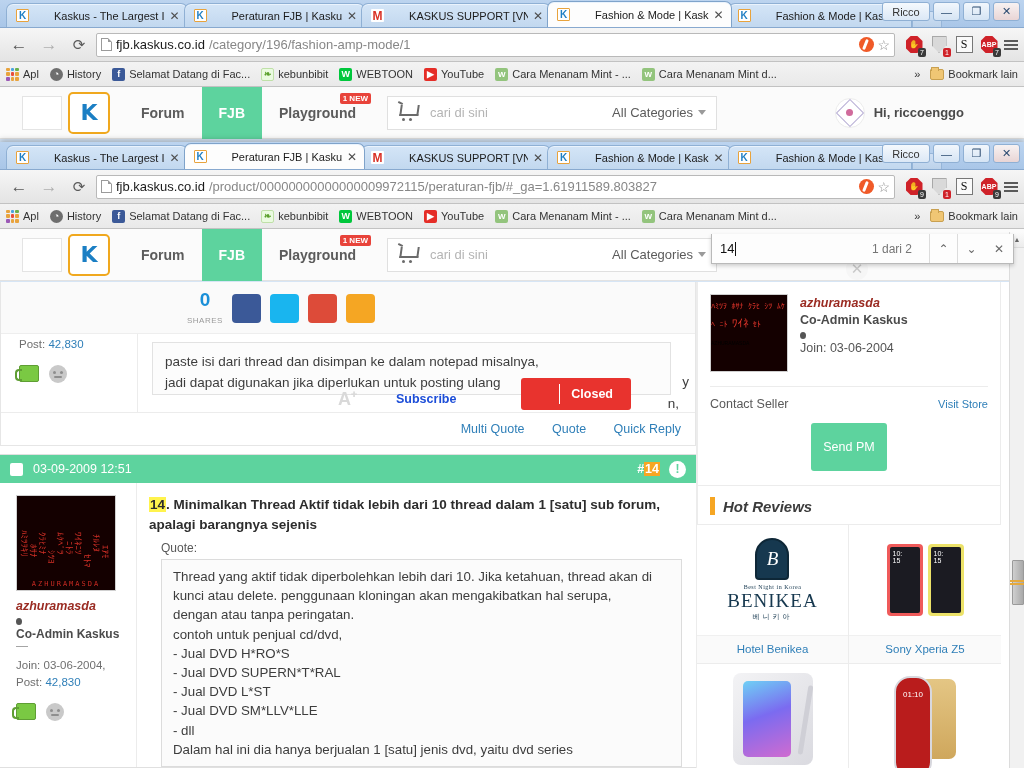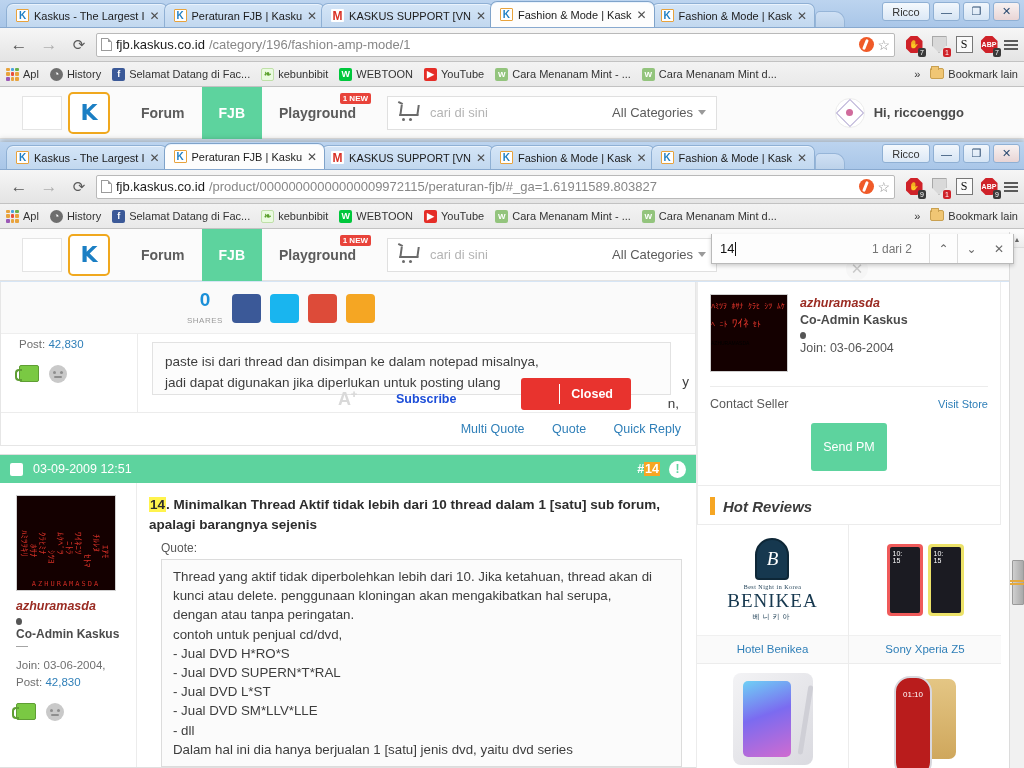--- a/index.html
+++ b/index.html
@@ -39,20 +39,21 @@
   .tab.active {
     background: #fdfdfd;
     z-index: 5;
     height: 26px;
     border-color: #7fa3ca;
   }
   .tab-title {
     white-space: nowrap; overflow: hidden;
     flex: 1; text-overflow: clip;
     font-size: 11px;
+    margin-left: 20px;
   }
   .tab-close { font-size: 12px; color: #4d4d4d; line-height: 1; }
   .fav {
     width: 13px; height: 13px; flex: none;
     border-radius: 1px;
     display: flex; align-items: center; justify-content: center;
     font-size: 9px; font-weight: bold;
   }
   .fav-k { background: #fff; border: 1px solid #e8a33d; color: #1f7fc4; font-size:10px;}
   .fav-m { background: #fff; color: #d93025; font-weight: bold; font-size: 12px; }
@@ -119,21 +120,21 @@
   .sbox { width: 17px; height: 17px; border: 1px solid #777; background:#fafafa; font-family:"Liberation Serif",serif; font-size:12px; display:flex;align-items:center;justify-content:center;color:#111;}
   .menu-burger { display: flex; flex-direction: column; gap: 2px; width: 14px; }
   .menu-burger span { height: 2px; background: #5a5a5a; display:block; }
 
   .bookmarks {
     height: 25px; background: linear-gradient(#f3f3f3,#e9e9e9);
     border-bottom: 1px solid #c2c2c2;
     display: flex; align-items: center; gap: 11px; padding: 0 6px;
     font-size: 11px; color: #333; white-space: nowrap;
   }
-  .bm { display: flex; align-items: flex-start; gap: 4px; }
+  .bm { display: flex; align-items: center; gap: 4px; }
   .bmico { width: 13px; height: 13px; border-radius: 2px; flex: none;
            display:flex;align-items:center;justify-content:center;font-size:9px;color:#fff;font-weight:bold;}
   .apps-grid { width: 13px; height: 13px; display:grid; grid-template-columns: repeat(3,1fr); gap:1px; }
   .apps-grid i { background:#e8a33d; border-radius:1px; display:block;}
   .apps-grid i:nth-child(2){background:#4aa3df}
   .apps-grid i:nth-child(3){background:#6ab04c}
   .apps-grid i:nth-child(5){background:#e74c3c}
   .apps-grid i:nth-child(7){background:#9b59b6}
   .bm-overflow { margin-left: auto; display:flex; align-items:center; gap: 10px; }
   .folder-ico { width: 14px; height: 11px; background: #f0c674; border: 1px solid #c9a050; border-radius: 1px 2px 2px 2px; position: relative;}

